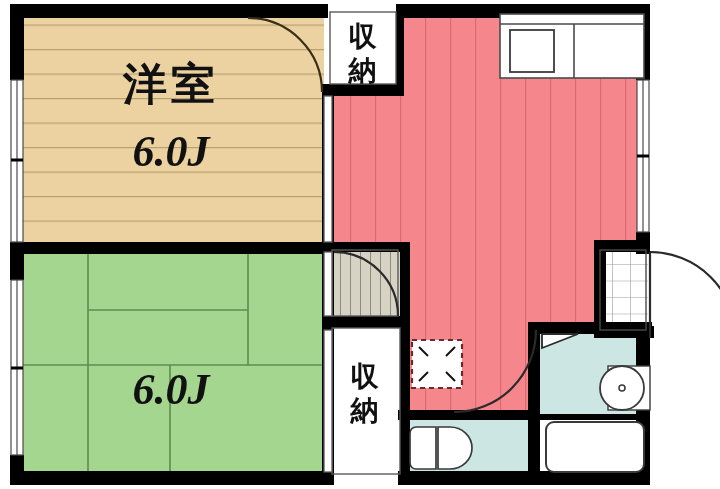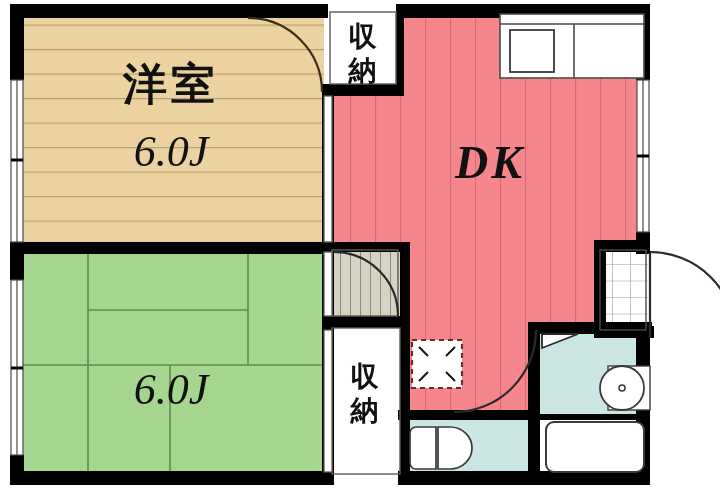--- a/index.html
+++ b/index.html
@@ -1,19 +1,19 @@
 <!DOCTYPE html>
 <html><head>
 <meta charset="utf-8">
 <style>
   html,body{margin:0;padding:0;background:#ffffff;}
   body{font-family:"Liberation Serif", serif;}
   #plan{position:relative;width:720px;height:489px;background:#ffffff;overflow:hidden;}
   #plan svg{position:absolute;left:0;top:0;}
-  .lbl{position:absolute;color:#111111;font-weight:400;text-align:center;line-height:1.02;
+  .lbl{position:absolute;color:#111111;font-weight:700;text-align:center;line-height:1.02;
        white-space:pre;pointer-events:none;font-family:"Liberation Serif", serif;}
   .lbl-jp{font-family:"DejaVu Sans", sans-serif;font-weight:700;}
   .r-name{font-size:44px;letter-spacing:4px;}
   .r-area{font-size:44px;font-style:italic;font-family:"Liberation Serif", serif;}
   .c-name{font-size:28px;letter-spacing:1px;line-height:1.22;}
   .dk-name{font-size:46px;font-style:italic;font-weight:700;letter-spacing:3px;
            font-family:"Liberation Serif", serif;}
 </style>
 </head>
 <body>
@@ -208,21 +208,20 @@
   <g fill="none" stroke="#4A4A4A" stroke-width="1.4">
     <rect x="600" y="250" width="46" height="80"></rect>
   </g>
 </svg>
 
 <div class="lbl lbl-jp r-name" style="left:96px;top:62px;width:150px;">洋室</div>
 <div class="lbl r-area" style="left:96px;top:130px;width:150px;">6.0J</div>
 
 <div class="lbl r-area" style="left:96px;top:368px;width:150px;">6.0J</div>
 
-<div class="lbl dk-name" style="left:420px;top:140px;width:140px;">DK</div>
 
 <div class="lbl lbl-jp c-name" style="left:334px;top:20px;width:58px;">収
 納</div>
 
 <div class="lbl lbl-jp c-name" style="left:336px;top:360px;width:58px;">収
 納</div>
 
 </div>
 
 </body></html>

